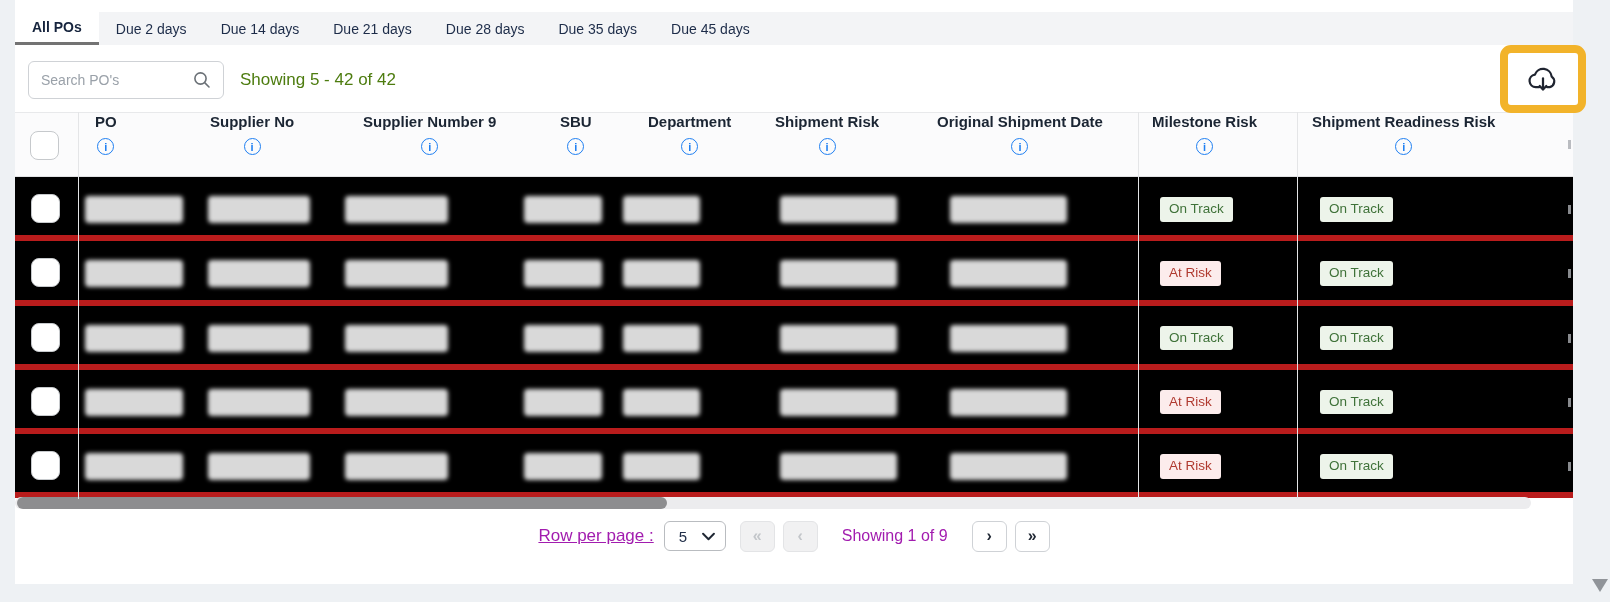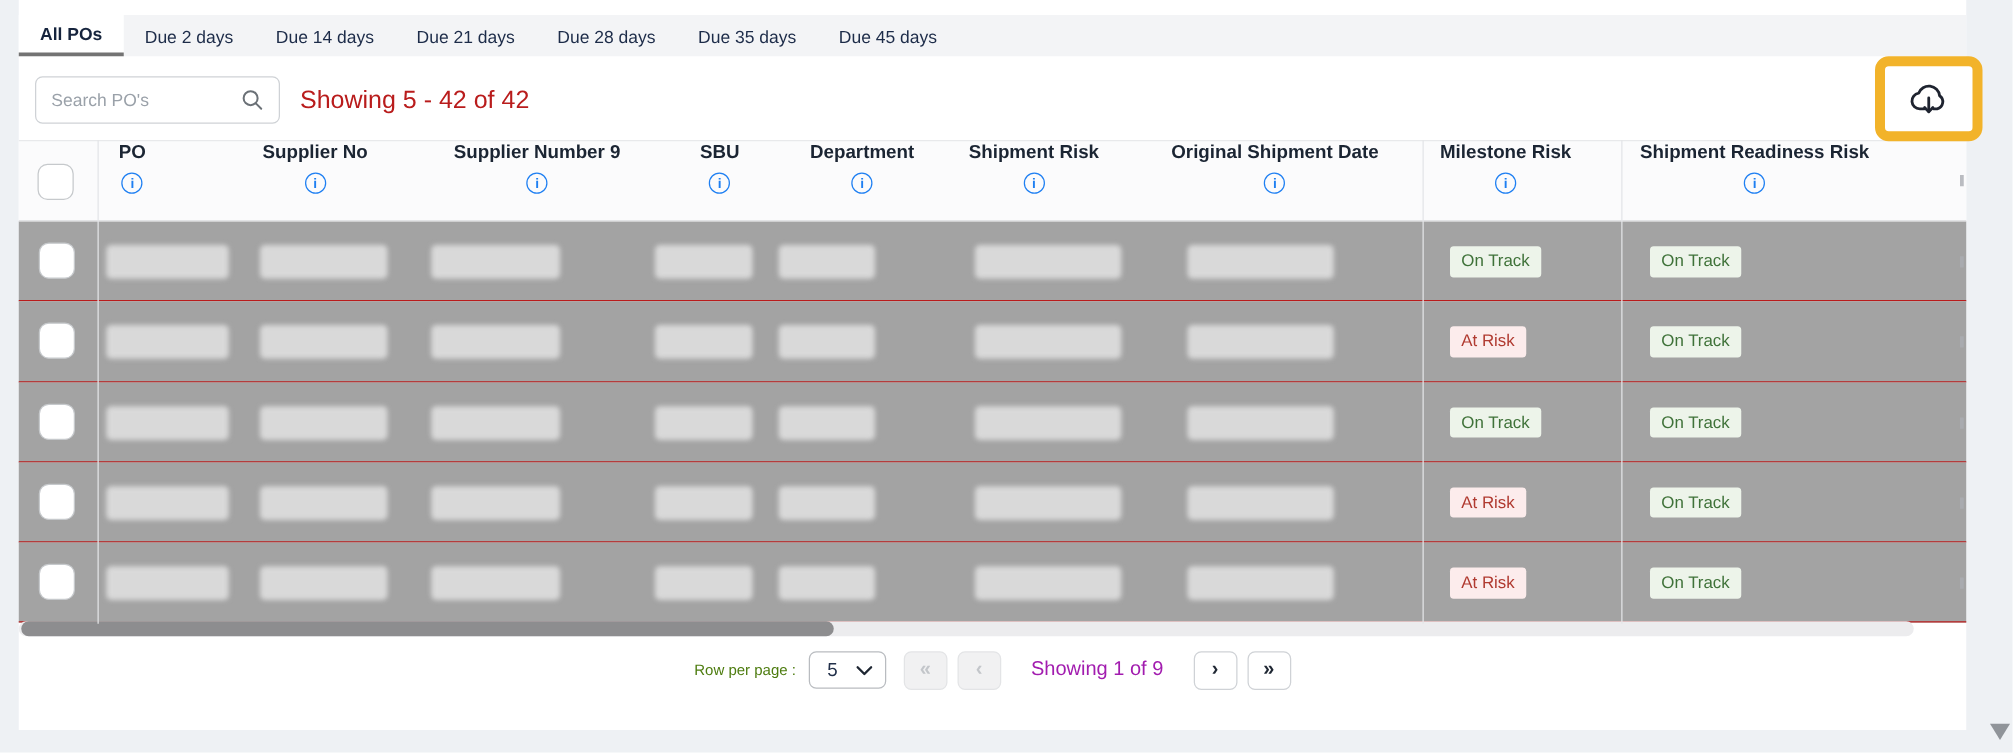--- a/index.html
+++ b/index.html
@@ -11,59 +11,59 @@
   
   .tabbar { position:absolute; left:0; top:12px; width:100%; height:33px; background:#f3f4f6; display:flex; align-items:stretch; }
   .tab { display:flex; align-items:center; padding:0 17px; font-size:14px; color:#1d2c49; font-weight:500; cursor:pointer; white-space:nowrap; }
   .tab.active { background:#fff; font-weight:700; border-bottom:3px solid #737373; color:#16243d; }
 
   
   .search { position:absolute; left:13px; top:61px; width:196px; height:38px; border:1px solid #cfd2d6; border-radius:6px; background:#fff; display:flex; align-items:center; }
   .search input { flex:1; min-width:0; border:none; outline:none; background:transparent; padding-left:12px; font-size:14px; color:#333; font-family:Liberation Sans, sans-serif; }
   .search input::placeholder { color:#9aa1a9; }
   .search .mag { margin:0 11px 0 4px; flex:0 0 auto; display:flex; }
-  .showing { position:absolute; left:225px; top:61px; height:38px; display:flex; align-items:center; font-size:20px; color:#b91c1c;text-align:right; }
+  .showing { position:absolute; left:225px; top:61px; height:38px; display:flex; align-items:center; font-size:17px; color:#4d7c0f;text-align:right; }
 
   .dl-highlight { position:absolute; left:1485px; top:45px; width:86px; height:68px; border:8px solid #f2b32a; border-radius:11px; background:#fff; display:flex; align-items:center; justify-content:center; z-index:20; }
   .dl-btn { width:46px; height:46px; border:none; background:#fff; display:flex; align-items:center; justify-content:center; cursor:pointer; }
 
   
   .thead { position:absolute; left:0; top:112px; width:100%; height:65px; background:#fbfbfc; border-top:1px solid #e8e9eb; border-bottom:1px solid #e2e3e5; z-index:2; }
   .th { position:absolute; top:0; height:100%; display:flex; align-items:center; gap:8px; font-size:15px; font-weight:700; color:#1b2533; white-space:nowrap;flex-direction:column; }
   .c-po{left:80px} .c-supno{left:195px} .c-supnum9{left:348px} .c-sbu{left:545px} .c-dept{left:633px}
   .c-shipdate{left:760px} .c-origdate{left:922px} .c-milestone{left:1137px} .c-readiness{left:1297px}
   .info { width:17px; height:17px; border:1.6px solid #1e7ff2; border-radius:50%; color:#1e7ff2; font-size:11px; font-weight:700; display:inline-flex; align-items:center; justify-content:center; cursor:pointer; flex:0 0 auto; }
 
   .cb { width:29px; height:29px; border:1.5px solid #c6c9cc; border-radius:8px; background:#fff; cursor:pointer; display:block; }
   .thead .cb { position:absolute; left:15px; top:18px; }
 
   .vline { position:absolute; width:1px; top:112px; height:387px; background:#e4e5e7; z-index:3; }
   .v1{left:63px} .v2{left:1123px} .v3{left:1282px}
 
   
   .tbody { position:absolute; left:0; top:177px; width:100%; }
-  .row { position:relative; height:64.3px; border-bottom:1px solid #b91c1c; background:#a3a3a3; }
+  .row { position:relative; height:64.3px; border-bottom:6px solid #b91c1c; background:#000000; }
   .row .cb { position:absolute; left:16px; top:17px; }
   .bar { position:absolute; top:19px; height:27px; border-radius:4px; background:#d9d9d9; filter:blur(2px); }
   .b1{left:70px;width:98px} .b2{left:193px;width:102px} .b3{left:330px;width:103px}
   .b4{left:509px;width:78px} .b5{left:608px;width:77px} .b6{left:765px;width:117px} .b7{left:935px;width:117px}
   .badge { position:absolute; top:20px; font-size:13.5px; line-height:1; padding:5px 9px 6px; border-radius:3px; white-space:nowrap; }
   .badge.m{left:1145px} .badge.r{left:1305px}
   .badge.good { background:#edf4ea; color:#3f7239; }
   .badge.bad  { background:#fcecec; color:#b03a30; }
   .frag { position:absolute; right:2px; top:28px; width:3px; height:9px; background:#aaadb2; opacity:.8; }
   .thead .frag { top:27px; }
 
   
   .hscroll { position:absolute; left:0; top:497px; width:1516px; height:12px; border-radius:6px; background:#ececee; cursor:pointer; }
   .hthumb { position:absolute; left:2px; top:0; width:650px; height:12px; border-radius:6px; background:#8d8d8f; cursor:grab; }
 
   
   .pager { position:absolute; left:0; top:512px; width:100%; height:48px; display:flex; align-items:center; justify-content:center; }
-  .pager .lbl { font-size:12px; color:#4d7c0f; }
+  .pager .lbl { font-size:17px; color:#a21caf;text-decoration:underline; }
   .select { margin-left:10px; margin-right:14px; width:62px; height:30px; border:1px solid #b9bcc0; border-radius:6px; background:#fff; display:flex; align-items:center; justify-content:space-between; padding:0 10px 0 14px; font-size:15px; color:#22304a; cursor:pointer; }
   .pbtn { width:35px; height:31px; border-radius:6px; border:1px solid #cfd2d6; background:#fff; color:#1f2733; font-weight:700; font-size:16px; display:flex; align-items:center; justify-content:center; cursor:pointer; font-family:inherit; }
   .pbtn + .pbtn { margin-left:8px; }
   .pbtn.disabled { background:#f1f1f2; border-color:#e3e4e6; color:#c3c6ca; cursor:default; }
   .pshow { margin:0 24px; font-size:16px; color:#a21caf; }
 
   .cursor-tri { position:absolute; left:1592px; top:579px; width:0; height:0; border-left:8px solid transparent; border-right:8px solid transparent; border-top:13px solid #909499; }
 </style>
 </head>
 <body>

